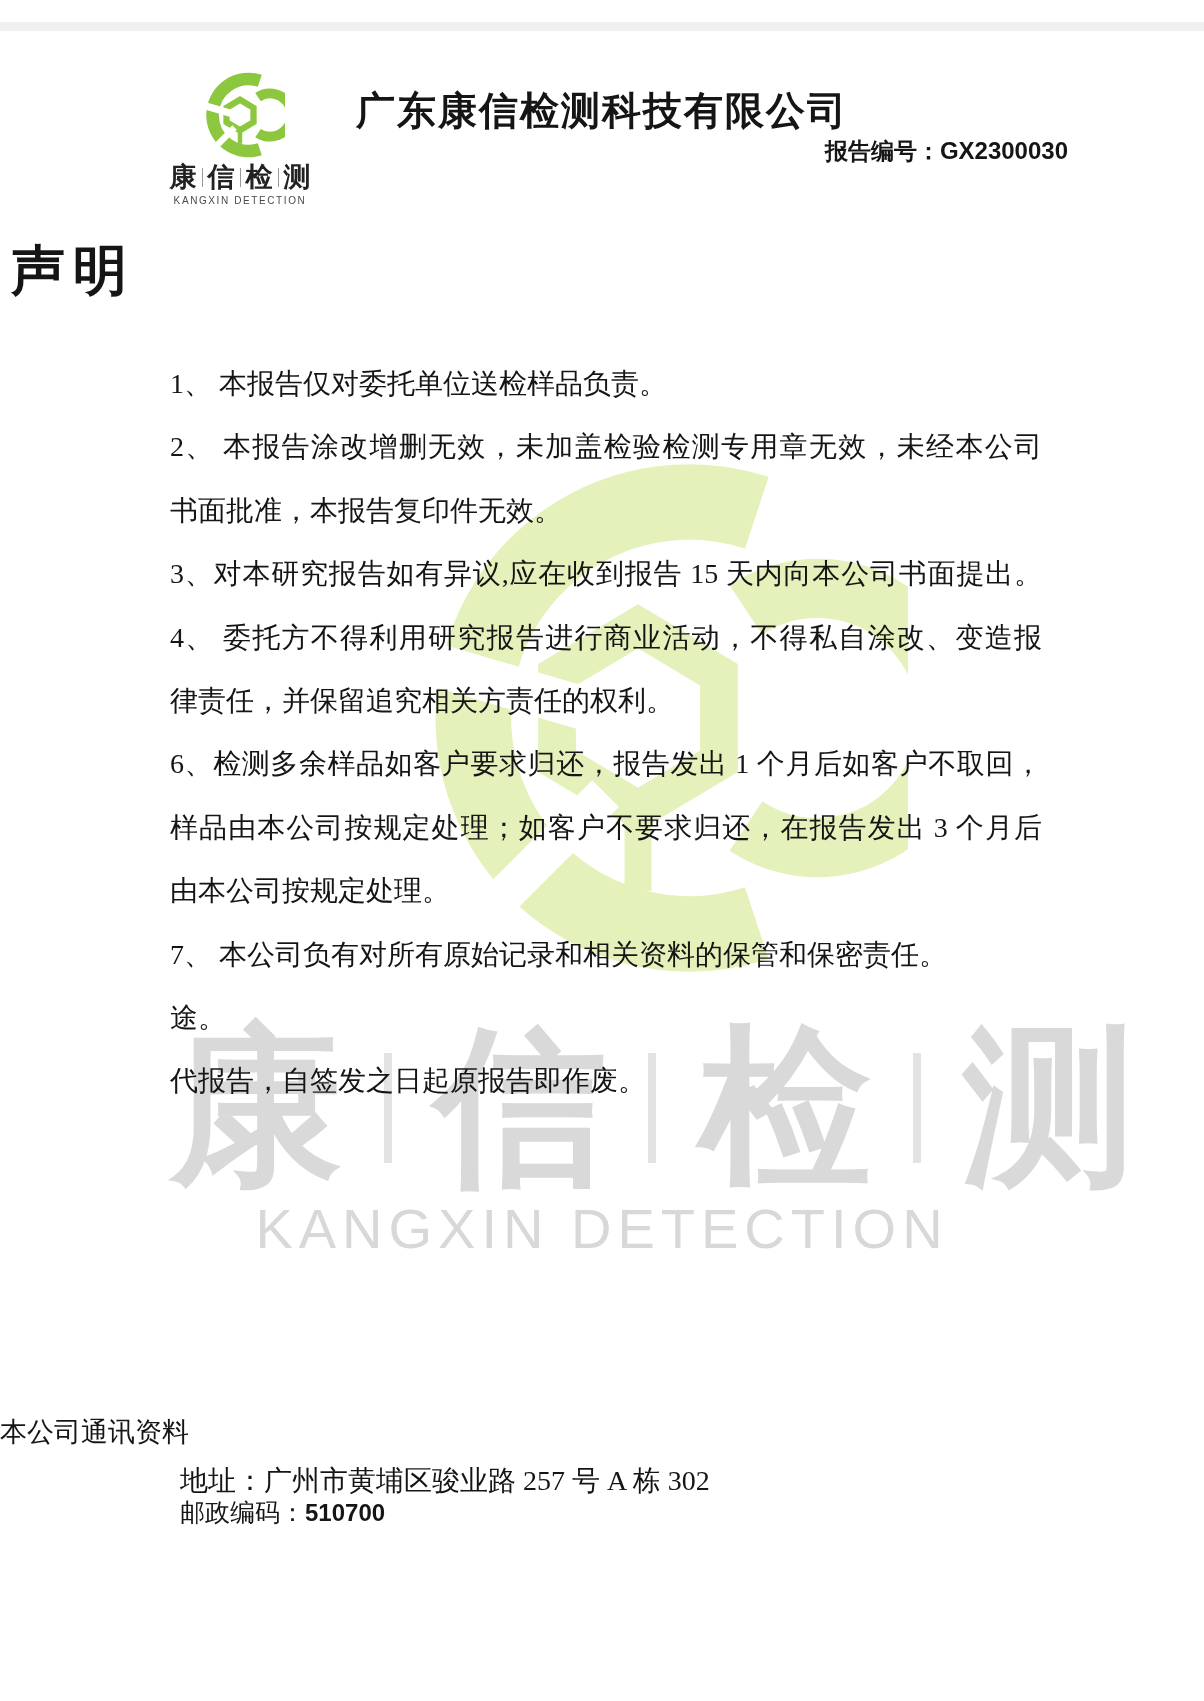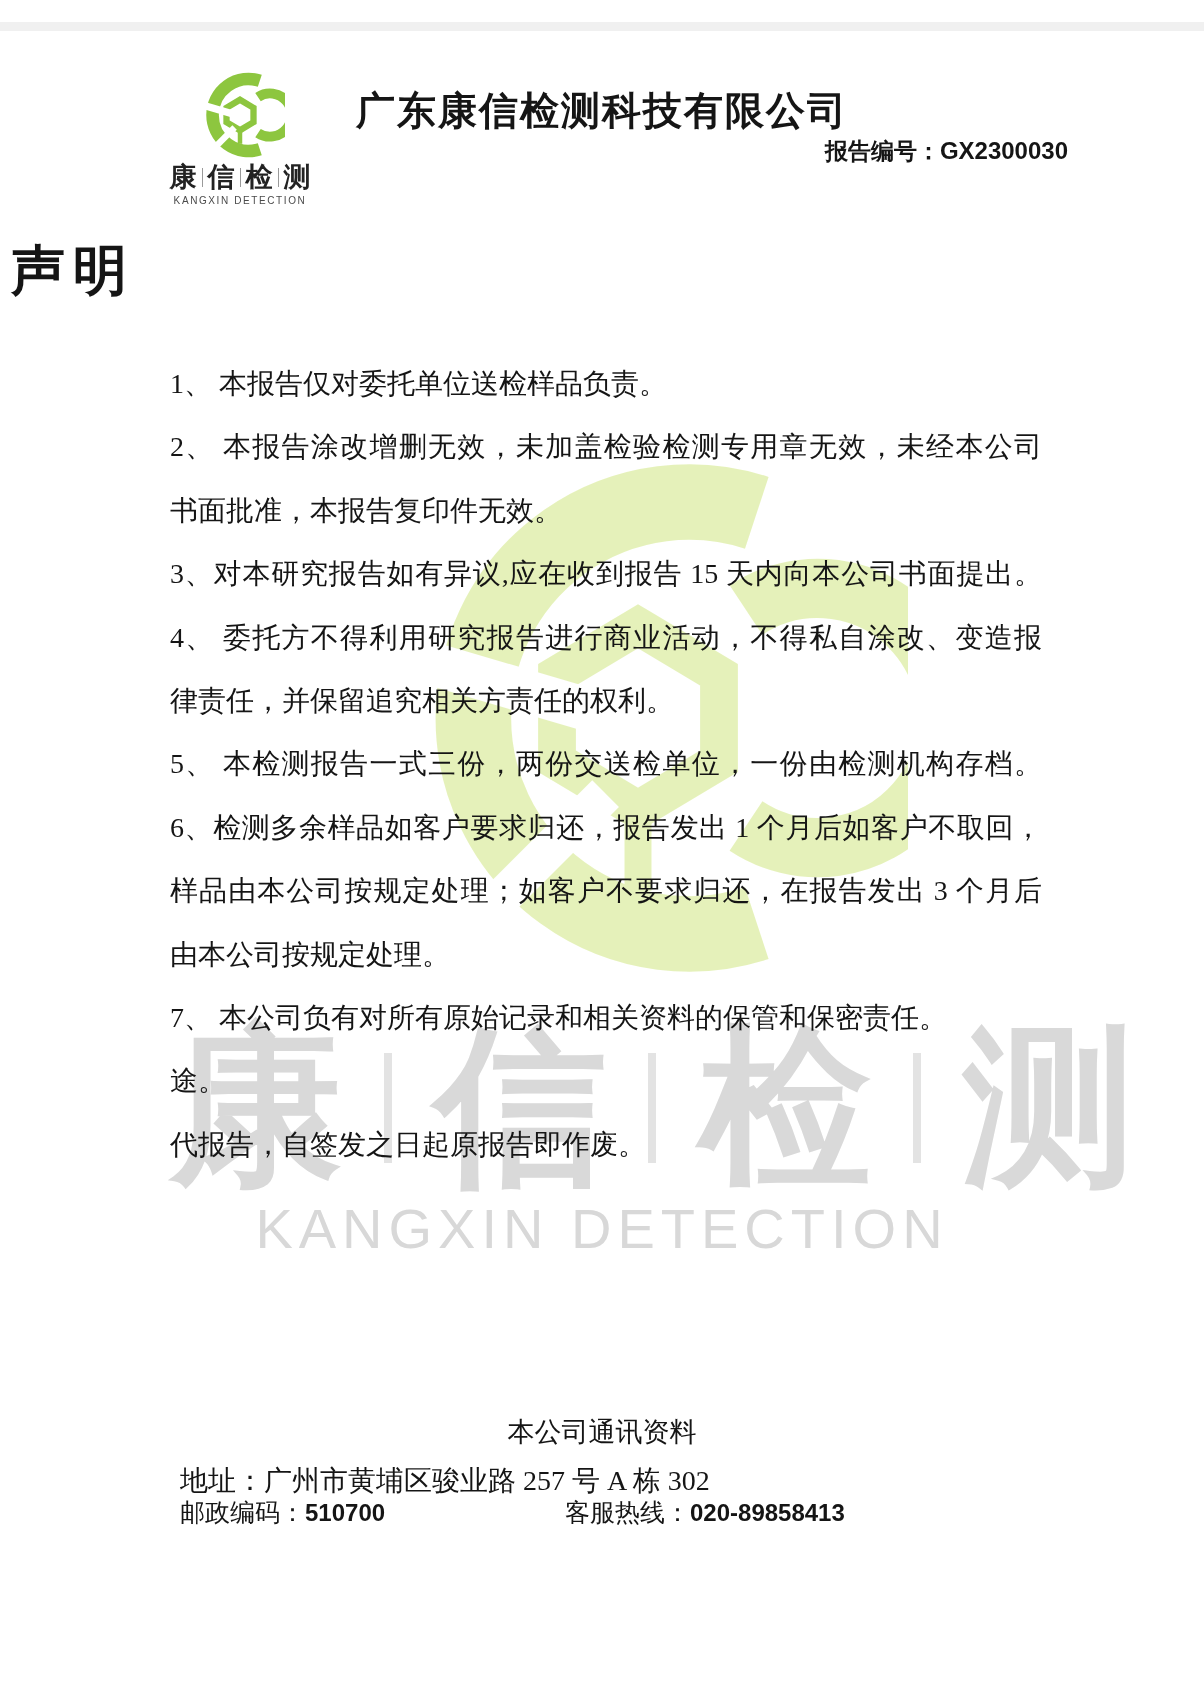--- a/index.html
+++ b/index.html
@@ -36,21 +36,21 @@
   .wm-logo{left:368px;top:448px;width:540px;height:540px;color:var(--watermark-lime,#cde578);opacity:.5;}
   .wm-logo svg{width:540px;height:540px;}
   .wm-cn{left:170px;top:1028px;width:965px;display:flex;justify-content:space-between;align-items:center;
          font-size:172px;line-height:160px;font-weight:bold;color:var(--watermark-gray,#d9d9d9);}
   .wm-cn .bar{width:8px;height:110px;background:#e3e3e3;}
   .wm-en{left:0;top:1196px;width:100%;text-align:center;
          font-family:"Liberation Sans","DejaVu Sans",sans-serif;
          font-size:56px;letter-spacing:6px;color:#d8d8d8;white-space:nowrap;}
 
   
-  .f-head{left:0;top:1414px;width:100%;text-align:center;font-size:27px;}
+  .f-head{left:0;top:1414px;width:100%;text-align:left;font-size:27px;}
   .f-addr{left:180px;top:1462px;font-size:28px;}
   .f-post{left:180px;top:1496px;font-size:25px;}
   .f-hot{left:565px;top:1496px;font-size:25px;}
   .num{font-family:"Liberation Sans","DejaVu Sans",sans-serif;font-weight:bold;font-size:24px;}
 </style>
 </head>
 <body>
 
 <div class="page">
 
@@ -108,33 +108,29 @@
 
   <h1 class="layer doc-title">声明</h1>
 
   <div class="layer statements" id="statements">
       <div class="line">1、 本报告仅对委托单位送检样品负责。</div>
       <div class="line j">2、 本报告涂改增删无效，未加盖检验检测专用章无效，未经本公司</div>
       <div class="line">书面批准，本报告复印件无效。</div>
       <div class="line j">3、对本研究报告如有异议,应在收到报告 15 天内向本公司书面提出。</div>
       <div class="line j">4、 委托方不得利用研究报告进行商业活动，不得私自涂改、变造报</div>
       <div class="line">律责任，并保留追究相关方责任的权利。</div>
-      <div class="line j">5、 本检测报告一式三份，两份交送检单位，一份由检测机构存档。</div>
       <div class="line j">6、检测多余样品如客户要求归还，报告发出 1 个月后如客户不取回，</div>
       <div class="line j">样品由本公司按规定处理；如客户不要求归还，在报告发出 3 个月后</div>
       <div class="line">由本公司按规定处理。</div>
       <div class="line">7、 本公司负有对所有原始记录和相关资料的保管和保密责任。</div>
       <div class="line">途。</div>
       <div class="line">代报告，自签发之日起原报告即作废。</div>
     </div>
 
   <div class="layer f-head">本公司通讯资料</div>
   <div class="layer f-addr">
     <span>地址：</span><span>广州市黄埔区骏业路 257 号 A 栋 302</span>
   </div>
   <div class="layer f-post">
     <span>邮政编码：</span><span class="num">510700</span>
   </div>
-  <div class="layer f-hot">
-    <span>客服热线：</span><span class="num">020-89858413</span>
-  </div>
 
 </div>
 
 </body></html>

